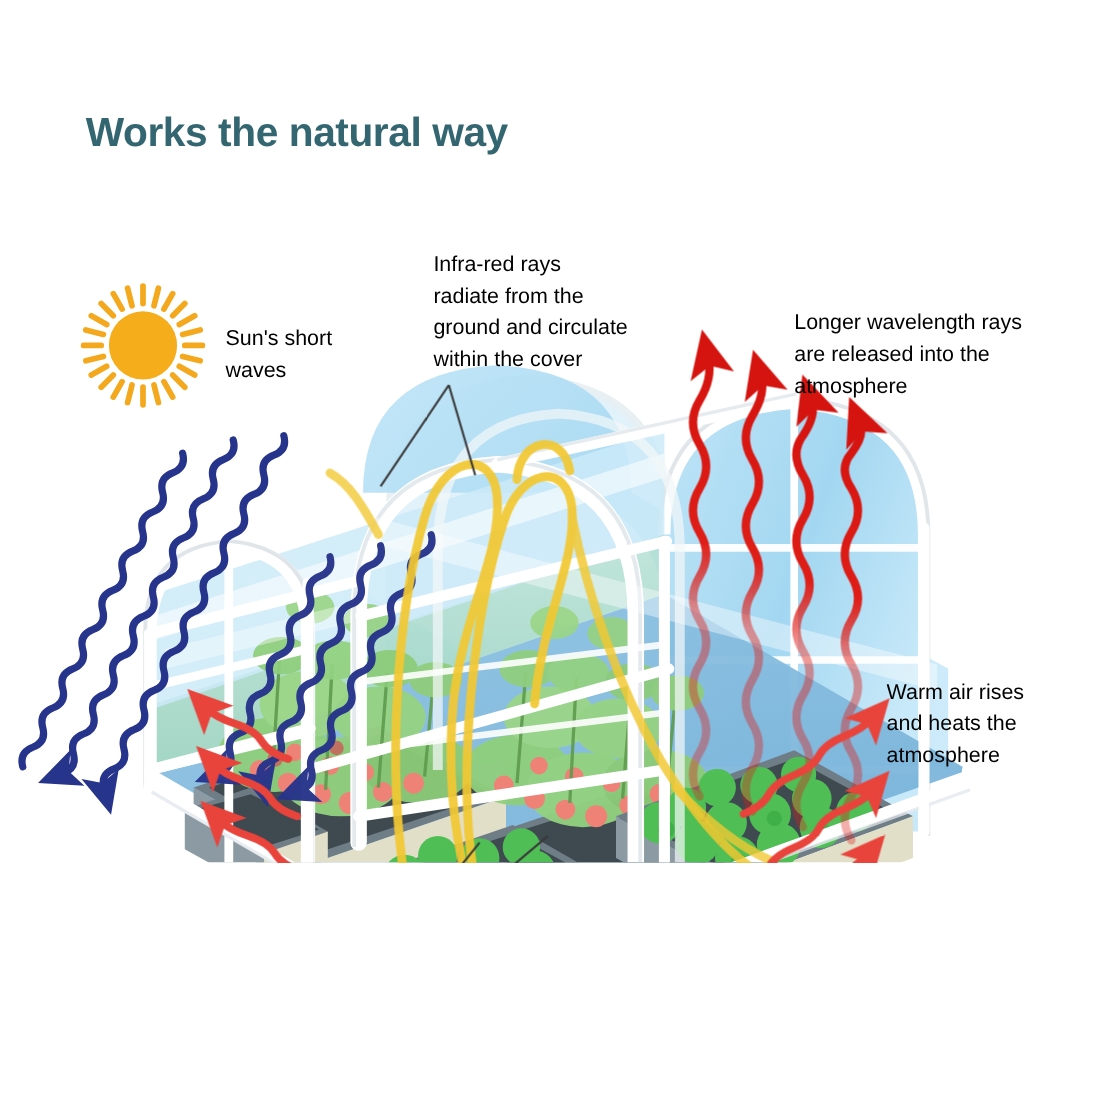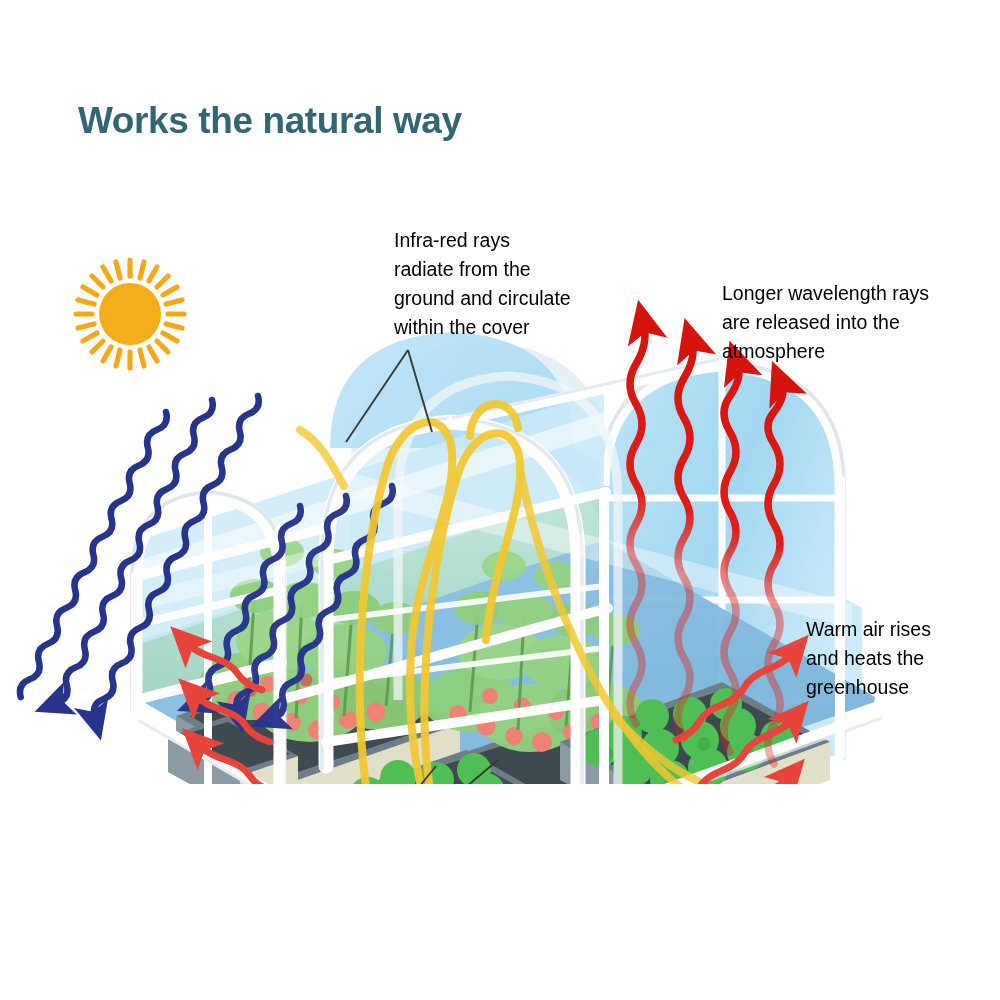--- a/index.html
+++ b/index.html
@@ -458,28 +458,30 @@
         <line x1="-38" y1="-38" x2="-27" y2="-27"></line>
         <line x1="-27" y1="-47" x2="-19" y2="-33"></line>
         <line x1="-14" y1="-52" x2="-10" y2="-36"></line>
       </g>
       <circle cx="0" cy="0" r="31" fill="#F6AD1B"></circle>
     </g>
   </svg>
 
   <div id="title">Works the natural way</div>
 
+  <div class="note" id="note-sun">Sun's short
+waves</div>
 
   <div class="note" id="note-infrared">Infra-red rays
 radiate from the
 ground and circulate
 within the cover</div>
 
   <div class="note" id="note-longer">Longer wavelength rays
 are released into the
 atmosphere</div>
 
   <div class="note" id="note-warm">Warm air rises
 and heats the
-greenhouse</div>
+atmosphere</div>
 
 
 </div>
 
 </body></html>

